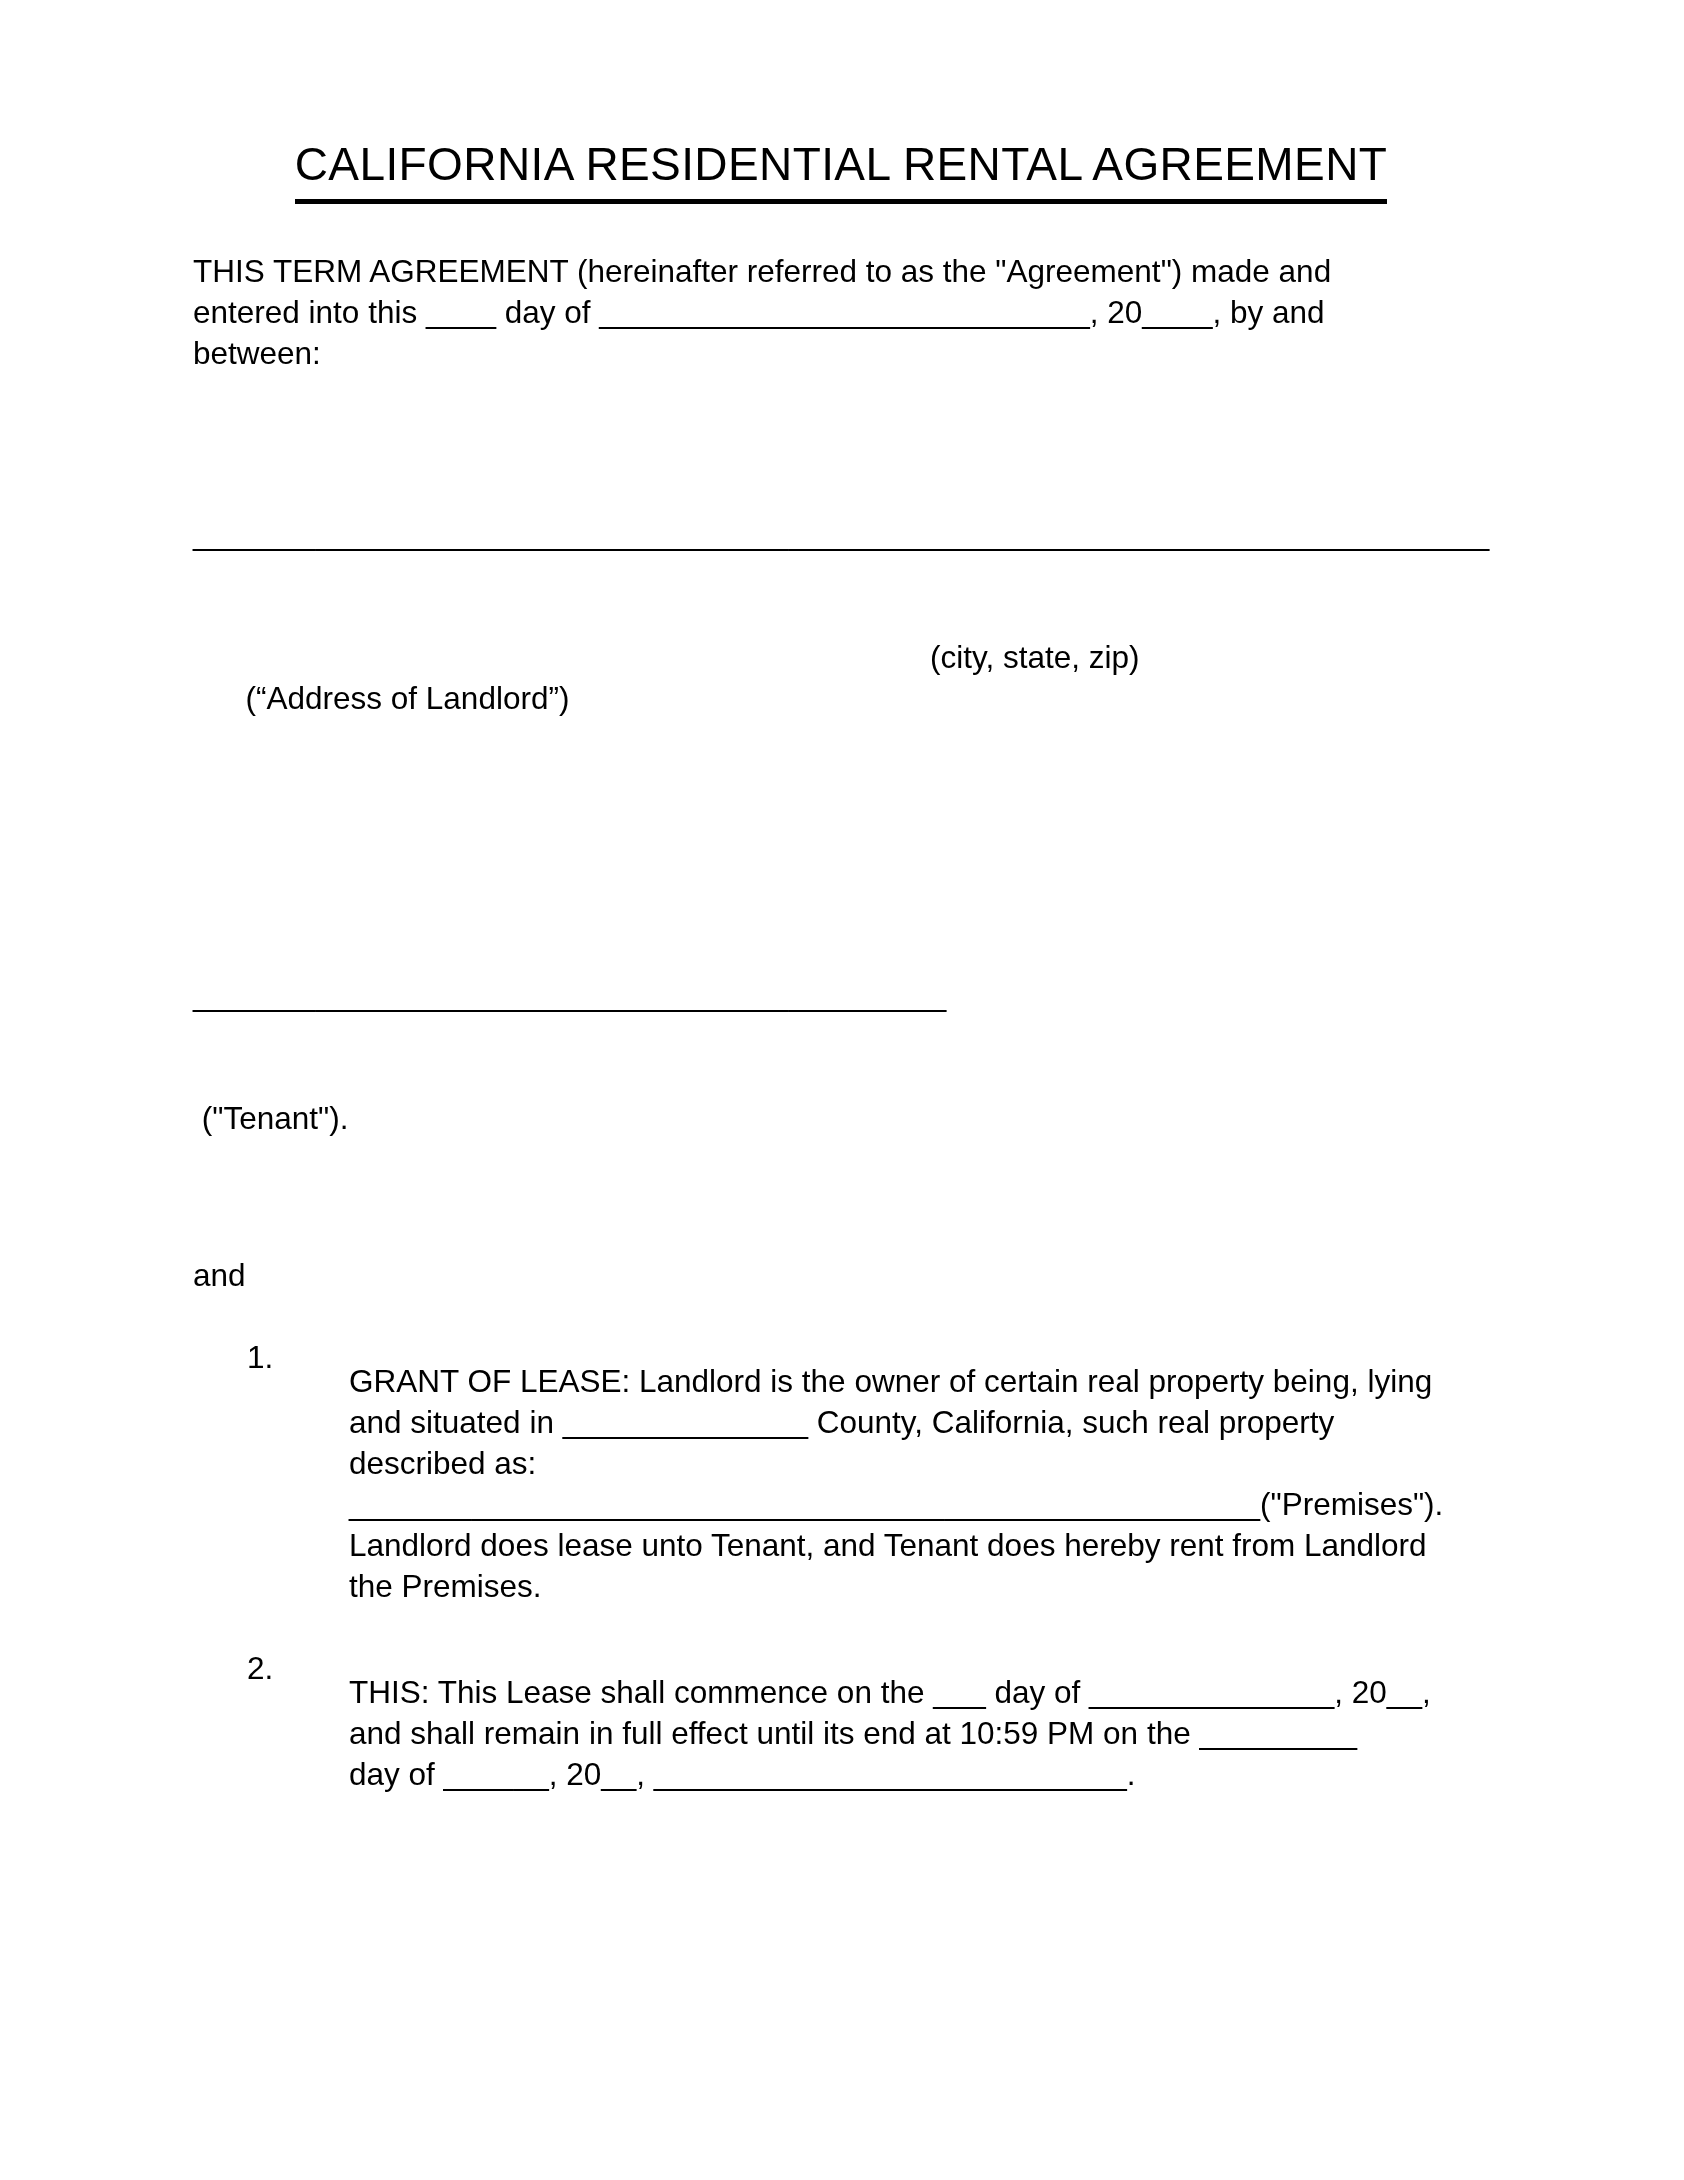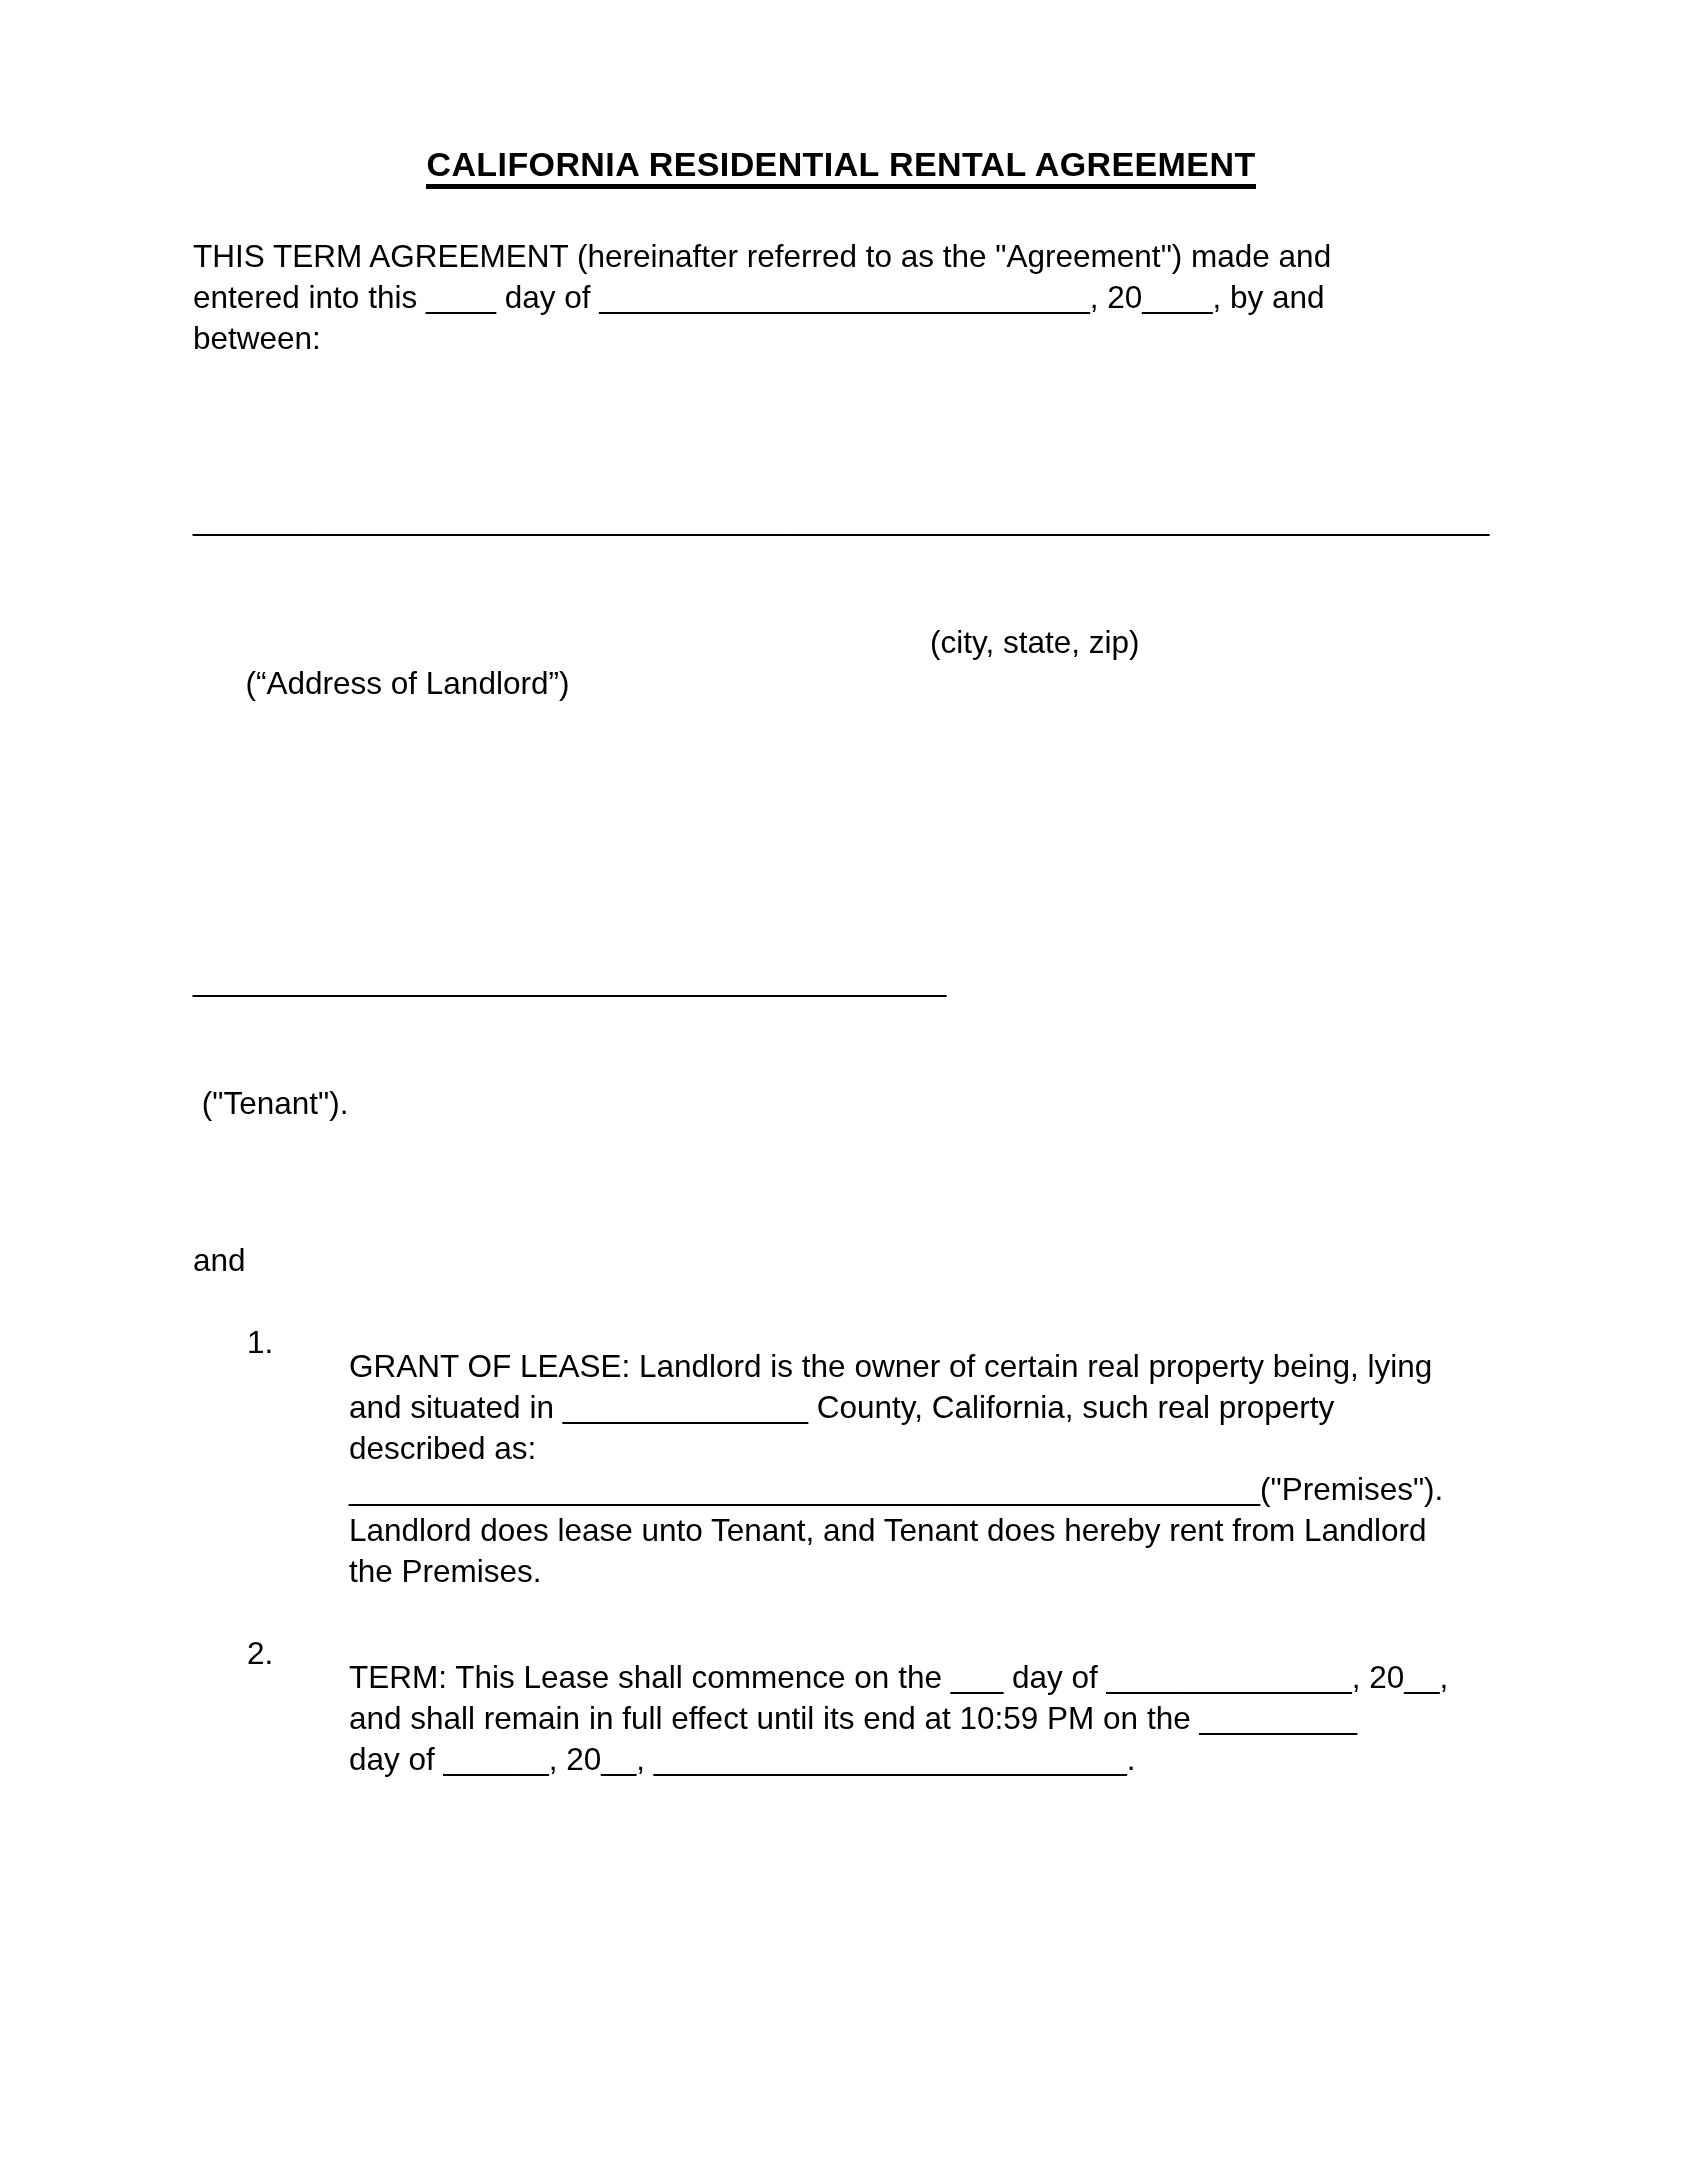--- a/index.html
+++ b/index.html
@@ -18,26 +18,26 @@
     line-height: 41px;
     box-sizing: border-box;
     padding: 145px 196px 0 193px;
     overflow: hidden;
   }
   .title-row {
     text-align: center;
   }
   .doc-title {
     display: inline-block;
-    font-weight: bold;
-    font-size: 34px;
+    font-weight: normal;
+    font-size: 46px;
     line-height: 39px;
     letter-spacing: 0.4px;
     border-bottom: 5.1px solid #000000;
-    padding-bottom: 0;
+    padding-bottom: 15px;
     white-space: pre;
   }
   .block { white-space: pre; }
   .intro        { margin-top: 47px; }
   .landlord-sec { margin-top: 44px; }
   .address-sec  { margin-top: 58px; }
   .and-line     { margin-top: 34px; }
   .tenant-sec   { margin-top: 10.2px; }
   .agree-line   { margin-top: 37px; }
   .labels-row { position: relative; }
@@ -94,17 +94,17 @@
   <div class="block and-line">and</div>
 
 
   <div class="clause clause-1">
     <div class="num">1.</div>
     <div class="content"><div>GRANT OF LEASE: Landlord is the owner of certain real property being, lying</div><div>and situated in ______________ County, California, such real property</div><div>described as:</div><div>____________________________________________________("Premises").</div><div>Landlord does lease unto Tenant, and Tenant does hereby rent from Landlord</div><div>the Premises.</div></div>
   </div>
 
   <div class="clause clause-2">
     <div class="num">2.</div>
-    <div class="content"><div>TERM: This Lease shall commence on the ___ day of ______________, 20__,</div><div>and shall remain in full effect until its end at 10:59 PM on the _________</div><div>day of ______, 20__, ___________________________.</div></div>
+    <div class="content"><div>THIS: This Lease shall commence on the ___ day of ______________, 20__,</div><div>and shall remain in full effect until its end at 10:59 PM on the _________</div><div>day of ______, 20__, ___________________________.</div></div>
   </div>
 
 </div>
 
 
 </body></html>

